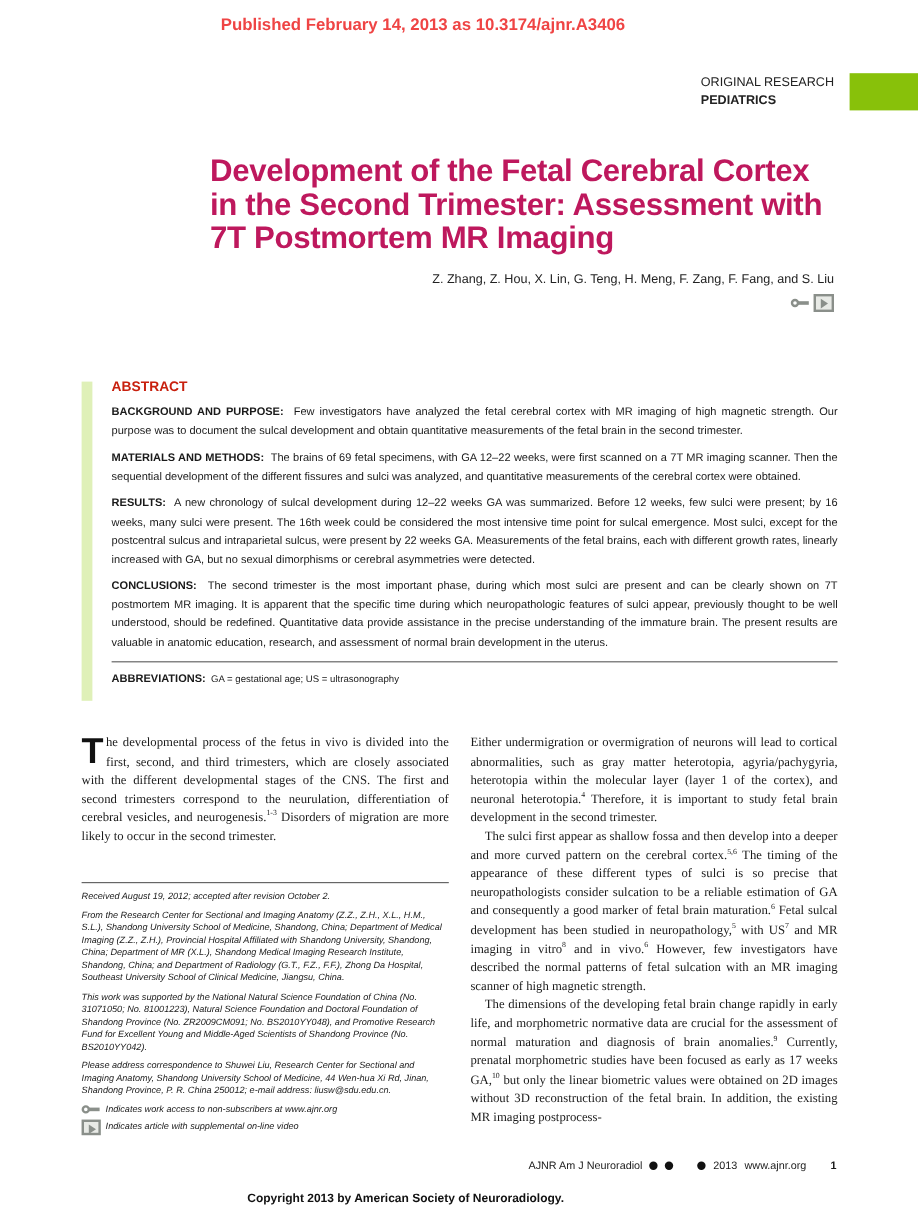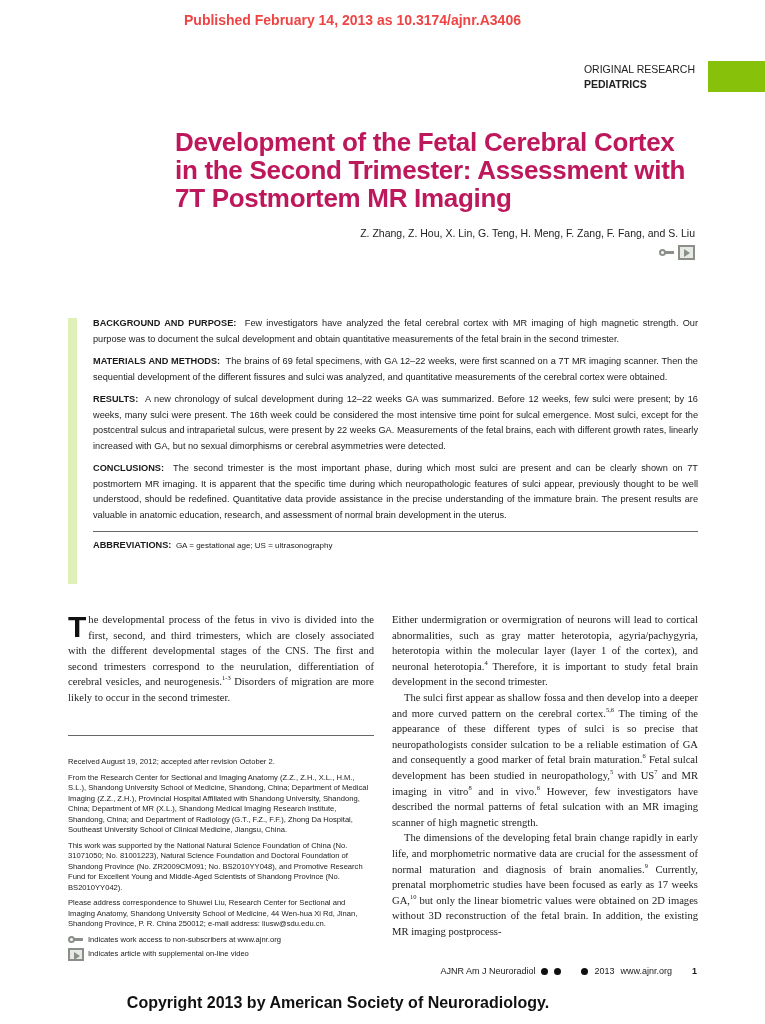--- a/index.html
+++ b/index.html
@@ -60,40 +60,40 @@
     }
     .col-right {
       position: absolute; top: 612px; left: 392px; width: 306px;
       font-family: "Liberation Serif", serif; font-size: 10.6px; line-height: 15.6px; color: #1a1a1a; text-align: justify;
     }
     .col-right p.indent { text-indent: 12px; }
     sup { font-size: 6.5px; vertical-align: super; line-height: 0; }
 
     .notes {
       position: absolute; top: 735px; left: 68px; width: 306px;
-      border-top: 1.5px solid #666; padding-top: 21px;
-      font-family: "Liberation Sans", sans-serif; font-size: 7.6px; line-height: 10.5px; color: #1a1a1a;
+      border-top: 1.5px solid #666; padding-top: 6px;
+      font-family: "Liberation Sans", sans-serif; font-size: 7.6px; line-height: 10.5px; color: #1a1a1a; font-style: italic;
     }
     .notes p { margin-bottom: 5px; }
     .notes .icon-line { display: flex; align-items: center; gap: 4px; margin-bottom: 3px; }
     .notes .key-icon .ring { border-color: #8a8f8a; }
     .notes .video-icon { width: 16px; height: 13px; }
     .notes .video-icon .play { top: 1.5px; left: 4px; }
     .notes .doi { margin-top: 6px; }
 
     .footer-right {
       position: absolute; top: 966px; right: 68px; display: flex; align-items: center; gap: 6px;
       font-family: "Liberation Sans", sans-serif; font-size: 9px; color: #1a1a1a;
     }
     .footer-right .dot { display: inline-block; width: 7px; height: 7px; border-radius: 50%; background: #111; }
     .footer-right .page { font-weight: bold; margin-left: 14px; }
 
     .copyright {
       position: absolute; top: 994px; left: 0; width: 676px; text-align: center;
-      font-family: "Liberation Sans", sans-serif; font-weight: bold; font-size: 16px; color: #111;
+      font-family: "Liberation Sans", sans-serif; font-weight: bold; font-size: 10px; color: #111;
     }
   </style>
 </head>
 <body>
 
 <div class="publine">Published February 14, 2013 as 10.3174/ajnr.A3406</div>
 
 <div class="section-label">
   <div>ORIGINAL RESEARCH</div>
   <div class="cat">PEDIATRICS</div>
@@ -107,20 +107,21 @@
       <span class="ring"></span>
       <span class="shaft"></span>
     </span>
   <span class="video-icon">
       <span class="play"></span>
     </span>
 </div>
 
 <div class="abstract-bar"></div>
 <div class="abstract">
+  <h2>ABSTRACT</h2>
   <p>
     <span class="lbl">BACKGROUND AND PURPOSE:</span>&nbsp;
     <span>Few investigators have analyzed the fetal cerebral cortex with MR imaging of high magnetic strength. Our purpose was to document the sulcal development and obtain quantitative measurements of the fetal brain in the second trimester.</span>
   </p>
   <p>
     <span class="lbl">MATERIALS AND METHODS:</span>&nbsp;
     <span>The brains of 69 fetal specimens, with GA 12–22 weeks, were first scanned on a 7T MR imaging scanner. Then the sequential development of the different fissures and sulci was analyzed, and quantitative measurements of the cerebral cortex were obtained.</span>
   </p>
   <p>
     <span class="lbl">RESULTS:</span>&nbsp;

